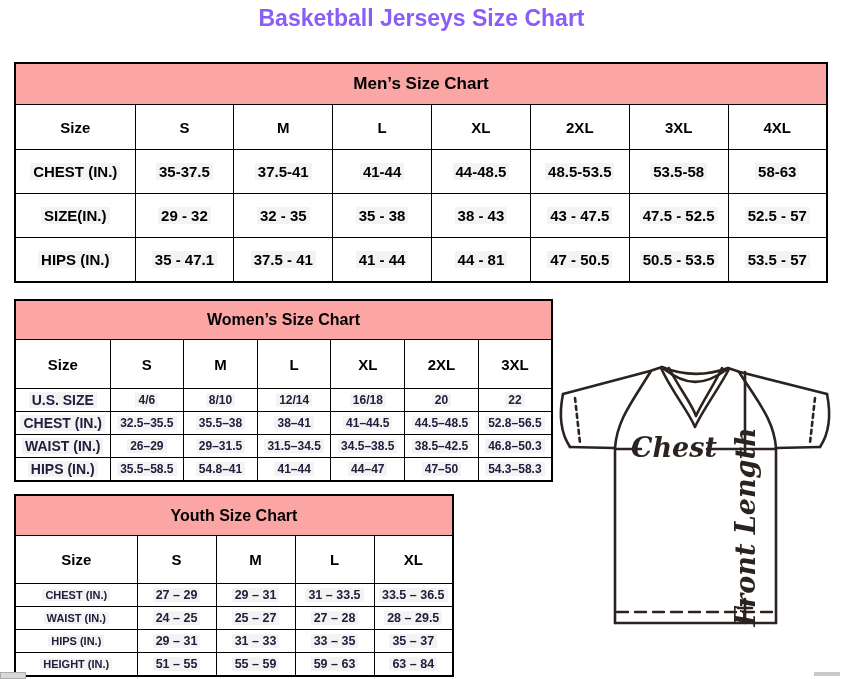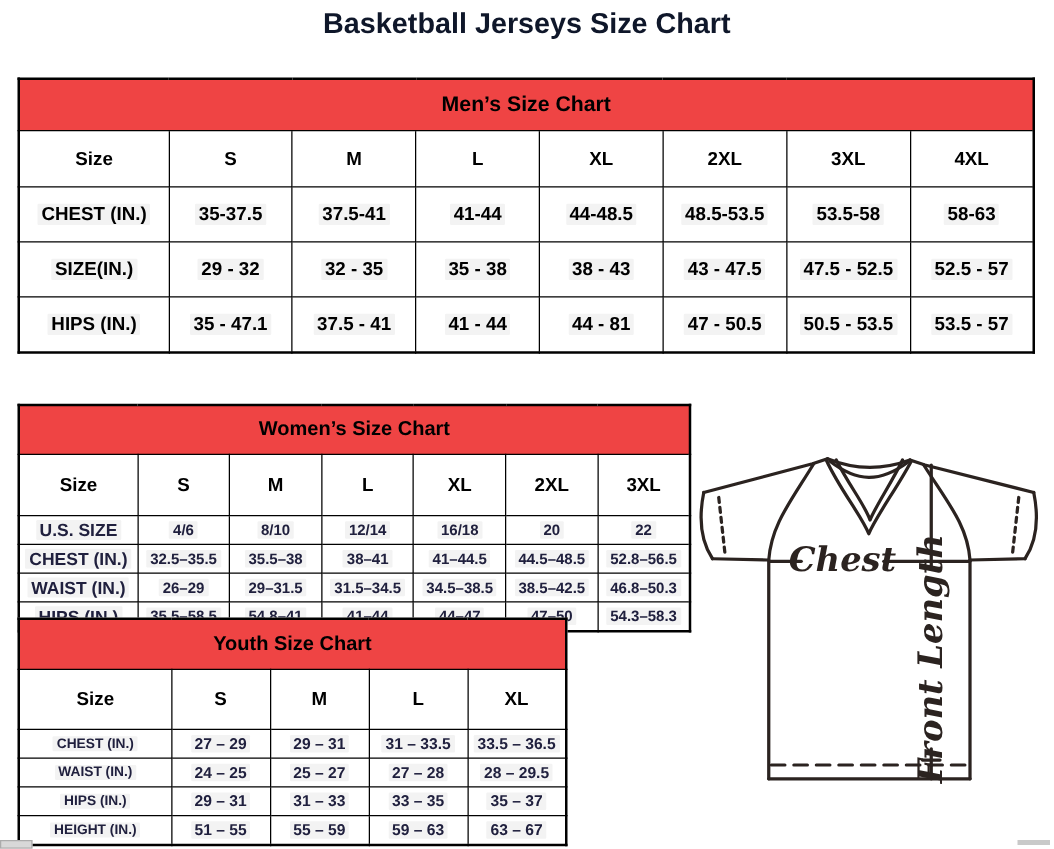--- a/index.html
+++ b/index.html
@@ -2,39 +2,39 @@
 <html><head>
 <meta charset="utf-8">
 <style>
   html,body{margin:0;padding:0;}
   body{
     width:843px;height:679px;position:relative;overflow:hidden;
     background:#ffffff;font-family:"Liberation Sans",sans-serif;
   }
   .page-title{
     position:absolute;top:5px;left:0;width:843px;text-align:center;
-    font-size:23px;font-weight:bold;color:#0f172a;
+    font-size:23px;font-weight:bold;color:#8b5cf6;
   }
   table.size-table{
     position:absolute;border-collapse:collapse;table-layout:fixed;
     border:2px solid #000;background:#fff;
   }
   .size-table th,.size-table td{
     border:1px solid #000;text-align:center;vertical-align:middle;
     padding:0;font-weight:bold;overflow:hidden;white-space:nowrap;
   }
-  .size-table .chart-title{background:#ef4444;color:#000;}
+  .size-table .chart-title{background:#fca5a5;color:#000;}
   
   .mens{left:14px;top:62px;width:814px;}
   .mens .chart-title{height:40px;font-size:17px;}
   .mens tbody tr:first-child th{height:44px;font-size:15px;}
   .mens tbody tr:not(:first-child) td{height:43px;font-size:15px;color:#000;}
   .mens .label-col{width:120px;font-size:14px;}
   
-  .womens{left:14px;top:299px;width:539px;margin-top:24px;}
+  .womens{left:14px;top:299px;width:539px;}
   .womens .chart-title{height:38px;font-size:16px;}
   .womens tbody tr:first-child th{height:48px;font-size:15px;}
   .womens tbody tr:not(:first-child) td{height:22px;font-size:12px;color:#20203e;}
   .womens .label-col{width:95px;}
   .womens tbody tr:not(:first-child) td.label-col{font-size:14px;}
   
   .youth{left:14px;top:494px;width:440px;}
   .youth .chart-title{height:39px;font-size:16px;}
   .youth tbody tr:first-child th{height:47px;font-size:15px;}
   .youth tbody tr:not(:first-child) td{height:22px;font-size:12.5px;color:#20203e;}
@@ -206,21 +206,21 @@
         <td><span class="cellval">29 – 31</span></td>
         <td><span class="cellval">31 – 33</span></td>
         <td><span class="cellval">33 – 35</span></td>
         <td><span class="cellval">35 – 37</span></td>
       </tr>
       <tr>
         <td class="label-col"><span class="cellval">HEIGHT (IN.)</span></td>
         <td><span class="cellval">51 – 55</span></td>
         <td><span class="cellval">55 – 59</span></td>
         <td><span class="cellval">59 – 63</span></td>
-        <td><span class="cellval">63 – 67</span></td>
+        <td><span class="cellval">63 – 84</span></td>
       </tr>
     </tbody>
 </table>
 
 <div class="jersey-wrap">
   <svg width="292" height="319" viewBox="0 0 292 319">
     <g fill="none" stroke="#2b2320" stroke-width="2.6" stroke-linejoin="round" stroke-linecap="round">
 
       <path d="M112,7 L100,11 L13,34"></path>
       <path d="M178,8 L190,12 L277,34"></path>

